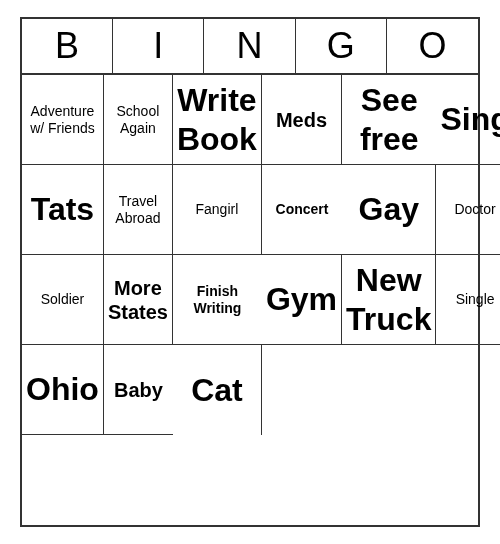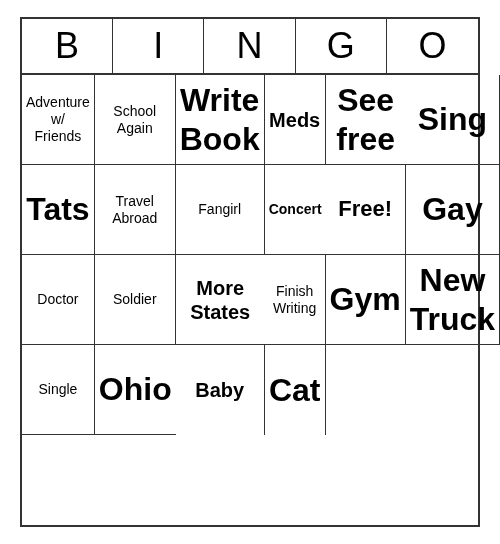--- a/index.html
+++ b/index.html
@@ -99,21 +99,20 @@
   <div class="bingo-cell">Adventure w/ Friends</div>
       <div class="bingo-cell">School Again</div>
       <div class="bingo-cell large">Write Book</div>
       <div class="bingo-cell medium">Meds</div>
       <div class="bingo-cell large">See free</div>
       <div class="bingo-cell large">Sing</div>
       <div class="bingo-cell large">Tats</div>
       <div class="bingo-cell">Travel Abroad</div>
       <div class="bingo-cell">Fangirl</div>
       <div class="bingo-cell">Concert</div>
-      <div class="bingo-cell free">Free!</div>
       <div class="bingo-cell large">Gay</div>
       <div class="bingo-cell">Doctor</div>
       <div class="bingo-cell">Soldier</div>
       <div class="bingo-cell medium">More States</div>
       <div class="bingo-cell">Finish Writing</div>
       <div class="bingo-cell large">Gym</div>
       <div class="bingo-cell large">New Truck</div>
       <div class="bingo-cell">Single</div>
       <div class="bingo-cell large">Ohio</div>
       <div class="bingo-cell medium">Baby</div>

